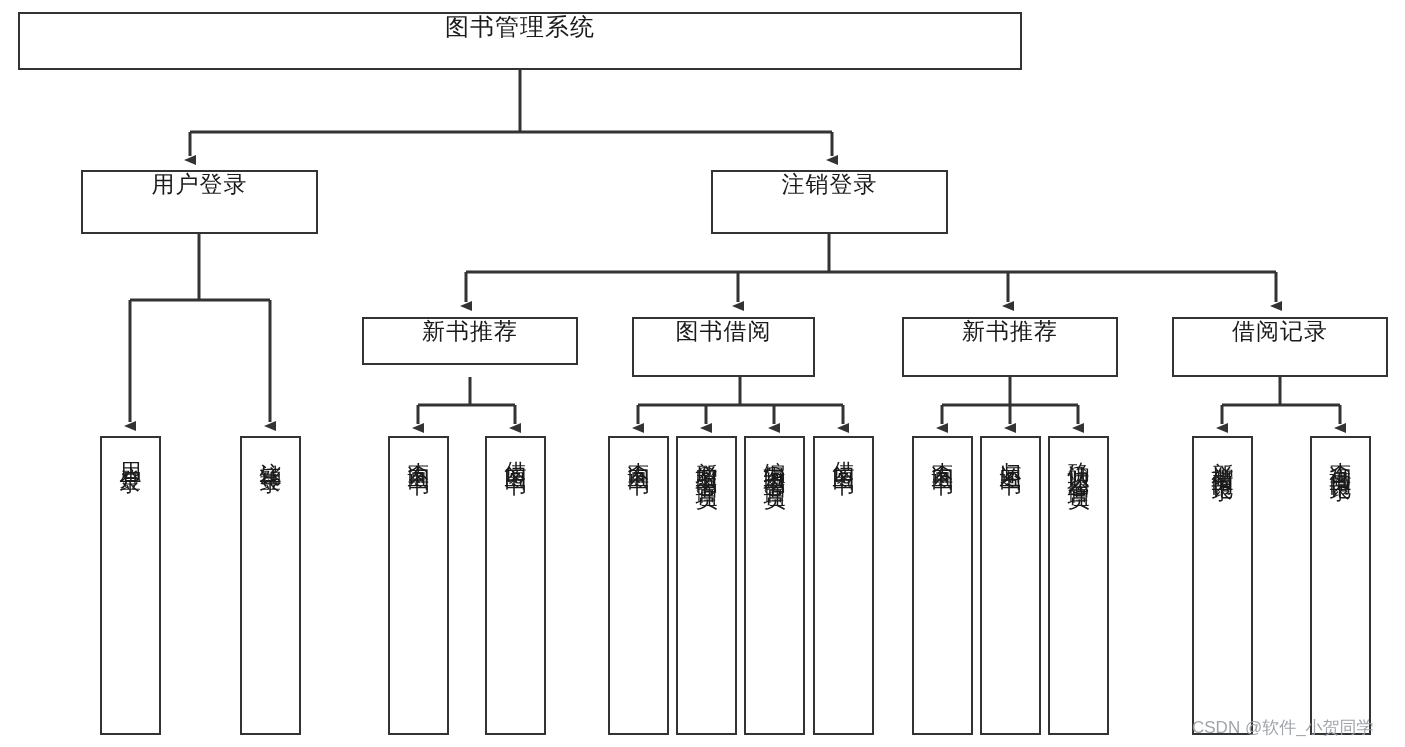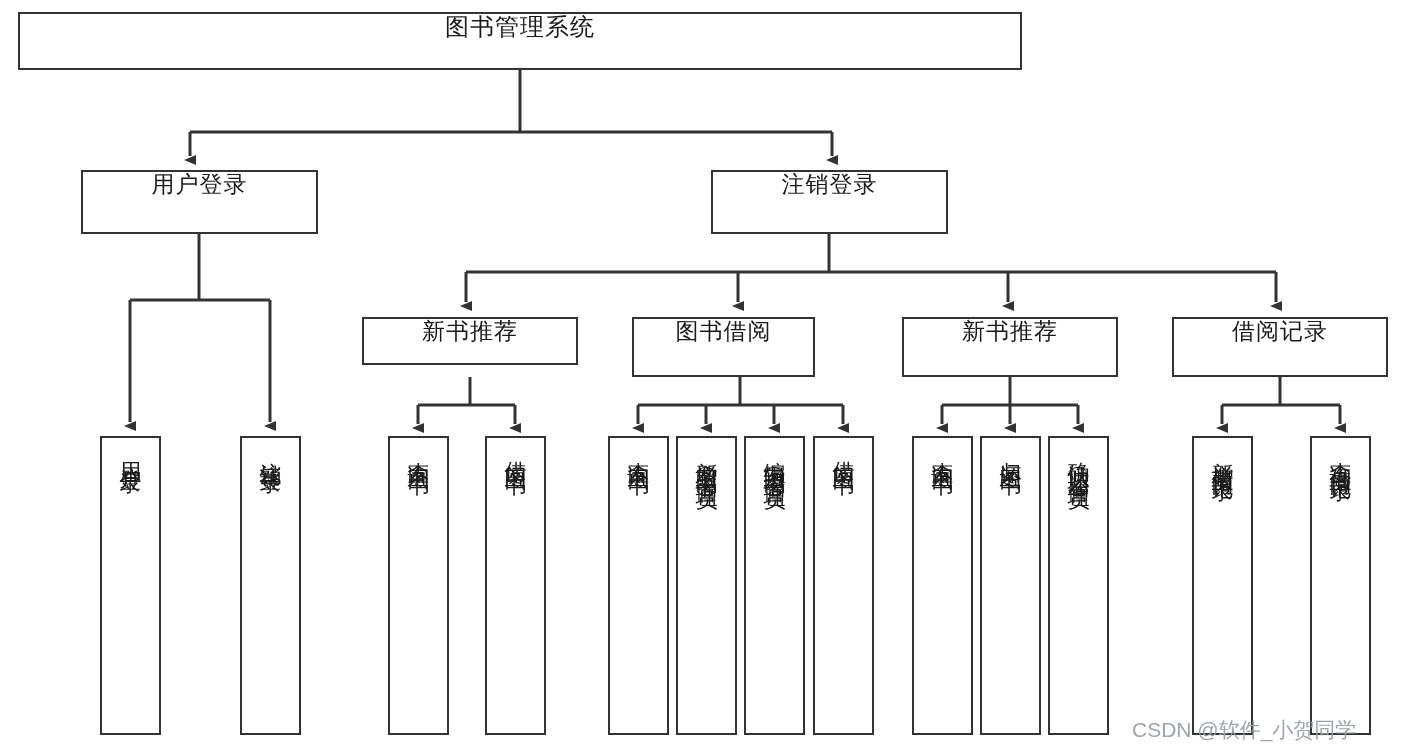--- a/index.html
+++ b/index.html
@@ -57,23 +57,23 @@
   }
   .node.vertical .label {
     writing-mode: vertical-rl;
     text-orientation: upright;
     font-size: 22px;
     letter-spacing: 4px;
     line-height: 1;
   }
   .watermark {
     position: absolute;
-    left: 1132px;
+    left: 1192px;
     top: 716px;
-    font-size: 21px;
+    font-size: 17px;
     color: #9aa0a6;
     opacity: .95;
     white-space: nowrap;
     z-index: 5;
     font-family: "Liberation Sans", "DejaVu Sans", sans-serif;
   }
 </style>
 </head>
 <body>
 

